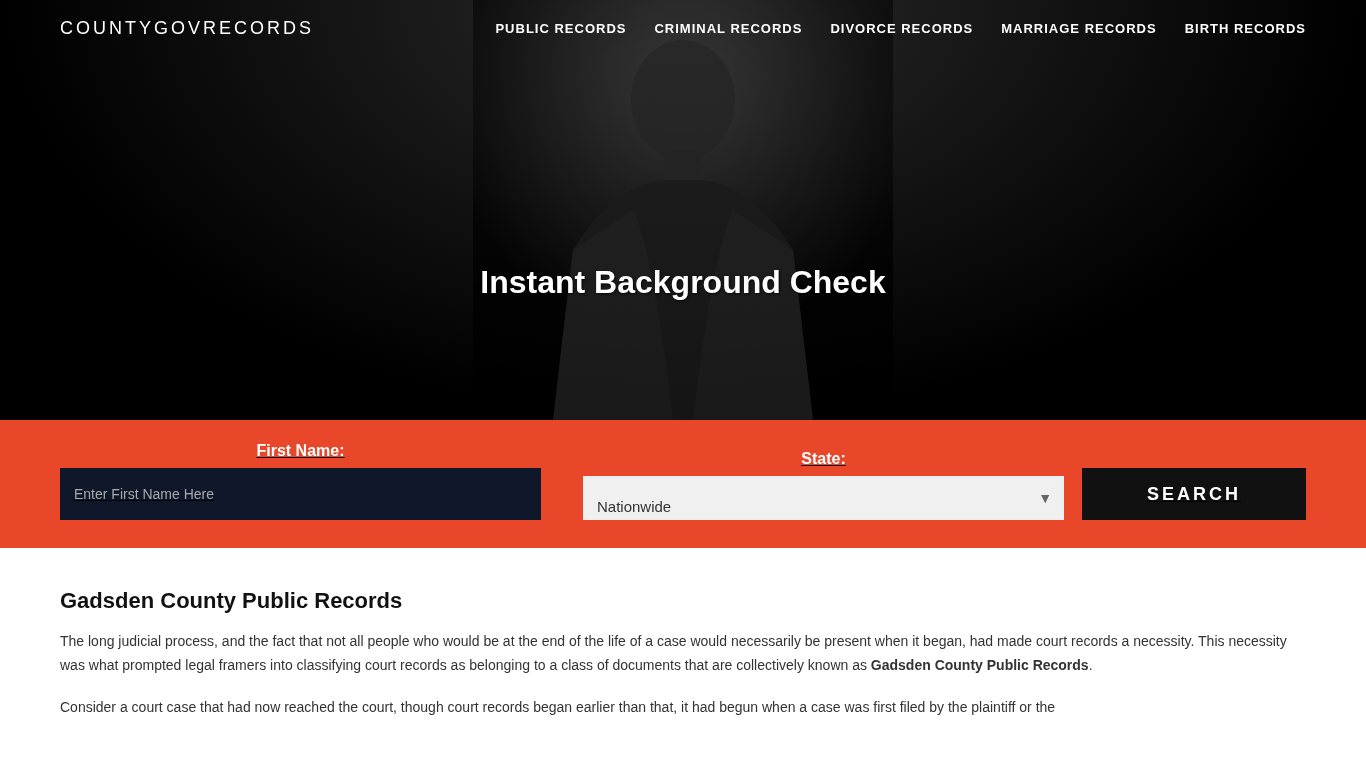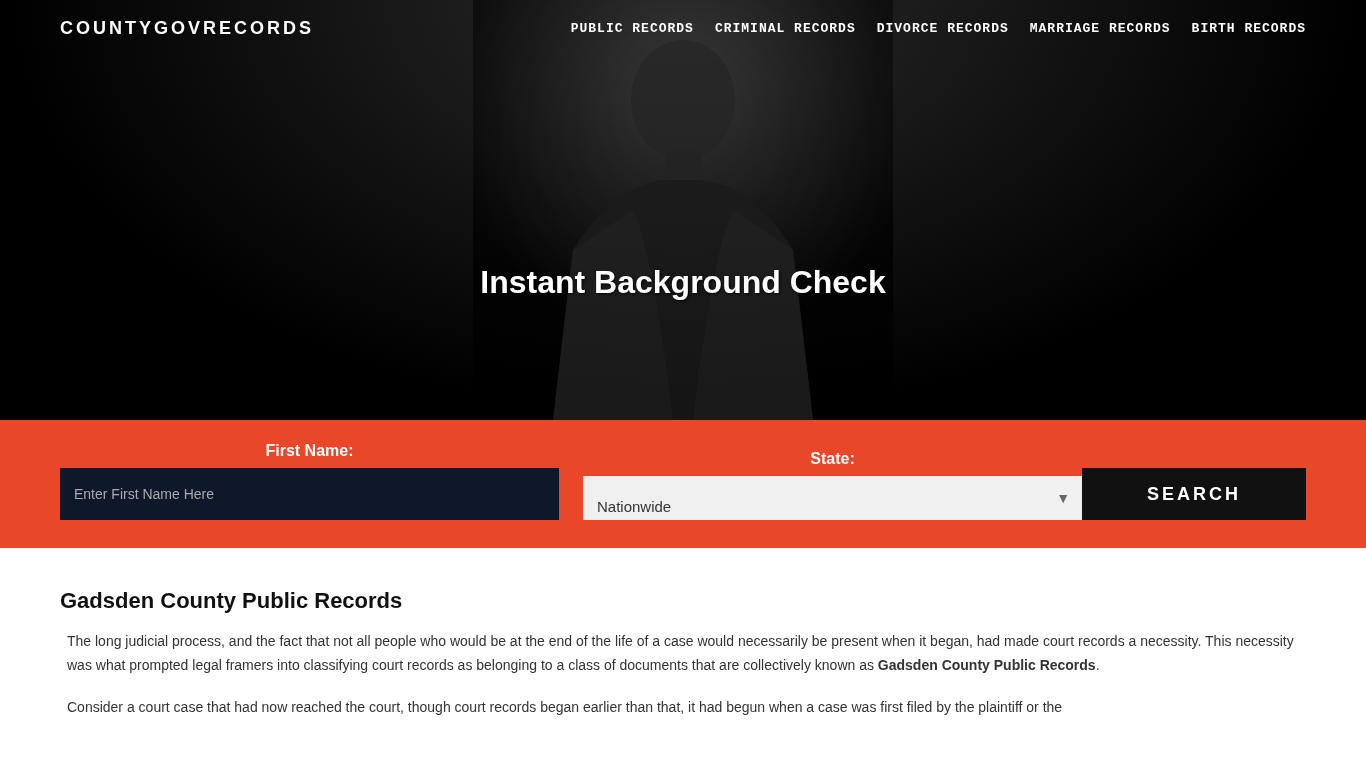--- a/index.html
+++ b/index.html
@@ -23,32 +23,31 @@
       width: 100%;
       z-index: 10;
       display: flex;
       align-items: center;
       justify-content: space-between;
       padding: 18px 60px;
     }
 
     .logo {
       font-size: 18px;
-      font-weight: 700;
+      font-weight: 400;
       color: #ffffff;
       letter-spacing: 3px;
       text-transform: uppercase;
       text-decoration: none;
     }
 
     .nav {
       display: flex;
-      gap: 21px;
+      gap: 28px;
       align-items: center;
-      font-family: Liberation Mono, monospace;
     }
 
     .nav-item {
       color: #ffffff;
       font-size: 13px;
       font-weight: 700;
       text-transform: uppercase;
       letter-spacing: 1px;
       text-decoration: none;
       cursor: pointer;
@@ -86,20 +85,22 @@
       text-shadow: 1px 1px 3px rgba(0,0,0,0.8);
     }
 
     
     .search-bar {
       background-color: #e8472a;
       width: 100%;
       padding: 22px 60px 28px 60px;
       display: flex;
       align-items: flex-end;
+      gap: 18px;
+      text-decoration: underline;
     }
 
     .search-field {
       display: flex;
       flex-direction: column;
       gap: 8px;
       flex: 1;
     }
 
     .search-field label {
@@ -193,21 +194,20 @@
       font-weight: 800;
       color: #111111;
       margin-bottom: 16px;
     }
 
     .content-text {
       font-size: 14px;
       color: #333333;
       line-height: 1.7;
       margin-bottom: 18px;
-      margin-left: 7px;
     }
 
     .content-text strong {
       font-weight: 800;
     }
   </style>
 </head>
 <body>
 
 <header class="header">

